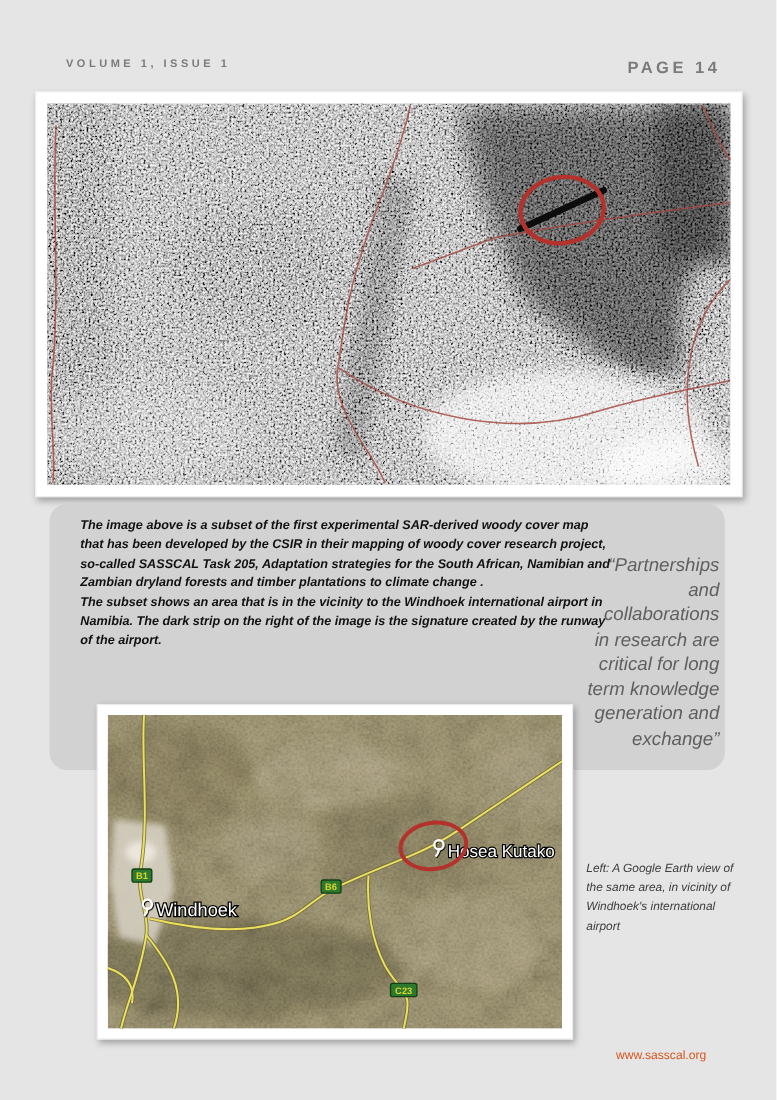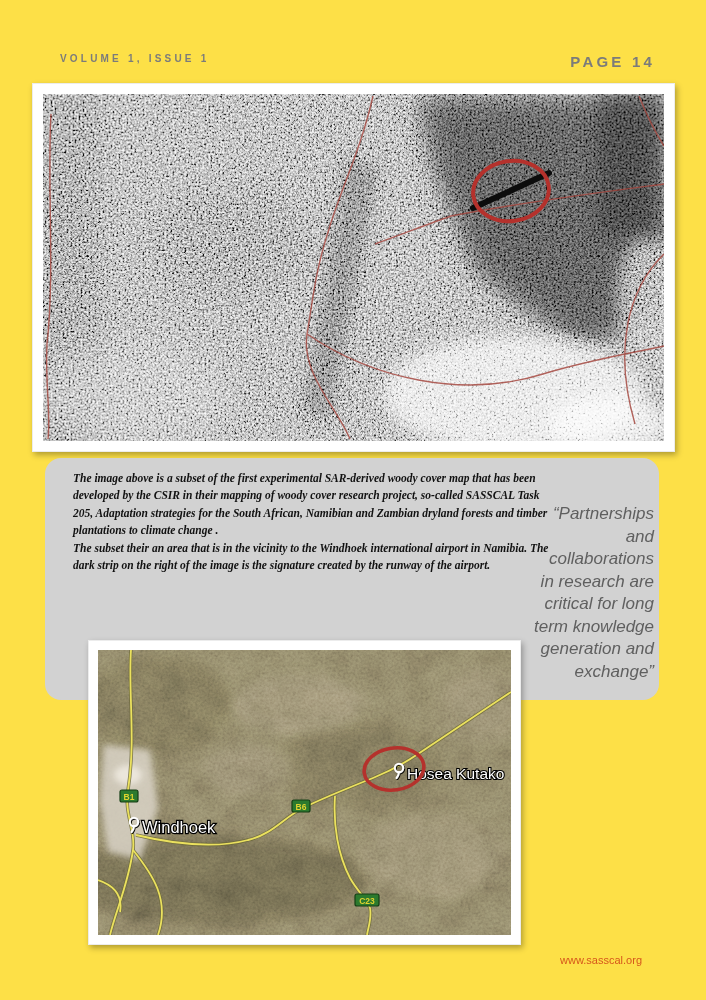--- a/index.html
+++ b/index.html
@@ -1,17 +1,17 @@
 <!DOCTYPE html>
 <html><head>
 <meta charset="utf-8">
 <style>
   html,body{margin:0;padding:0;background:#ffffff;}
   .page{
-    position:relative;width:706px;height:1000px;background:#fde047;overflow:hidden;
+    position:relative;width:706px;height:1000px;background:#e5e5e5;overflow:hidden;
     font-family:"Liberation Sans","DejaVu Sans",sans-serif;
   }
   .masthead-left{
     position:absolute;left:60px;top:53px;font-size:10px;font-weight:bold;
     letter-spacing:3.2px;color:#7b7b7b;
   }
   .masthead-right{
     position:absolute;right:51px;top:53px;font-size:15px;font-weight:bold;
     letter-spacing:3.2px;color:#7b7b7b;
   }
@@ -23,21 +23,21 @@
   .map-frame{left:88px;top:640px;width:433px;height:305px;padding:9px;z-index:3;}
   .gray-panel{
     position:absolute;left:45px;top:458px;width:614px;height:242px;
     background:#d2d2d2;border-radius:16px;z-index:1;
   }
   .body-text{
     position:absolute;left:73px;top:470px;width:482px;z-index:2;
     font-size:11.5px;font-weight:bold;font-style:italic;color:#111111;
     line-height:17.4px;
   }
-  .body-text p{margin:0;font-family:Liberation Serif, serif;}
+  .body-text p{margin:0;}
   .pull-quote{
     position:absolute;right:52px;top:503px;width:122px;z-index:2;
     text-align:right;font-style:italic;color:#5f5f5f;font-size:17px;line-height:22.5px;
   }
   .map-caption{
     position:absolute;left:533px;top:782px;width:138px;
     font-style:italic;color:#3d3d3d;font-size:10.8px;line-height:17.2px;
   }
   .footer-link{
     position:absolute;right:64px;top:954px;font-size:11px;color:#d6571c;
@@ -99,21 +99,21 @@
 
       <line x1="430" y1="114" x2="506" y2="79" stroke="#0c0c0c" stroke-width="6" stroke-linecap="round"></line>
       <ellipse cx="468" cy="97" rx="38" ry="30" fill="none" stroke="#b5312c" stroke-width="4" transform="rotate(-8 468 97)"></ellipse>
     </svg>
   </div>
 
   <div class="gray-panel"></div>
 
   <div class="body-text">
     <p>The image above is a subset of the first experimental SAR-derived woody cover map that has been developed by the CSIR in their mapping of woody cover research project, so-called SASSCAL Task 205, Adaptation strategies for the South African, Namibian and Zambian dryland forests and timber plantations to climate change .</p>
-    <p>The subset their an area that is in the vicinity to the Windhoek international airport in Namibia.  The dark strip on the right of the image  is the signature created by the runway of the airport.</p>
+    <p>The subset shows an area that is in the vicinity to the Windhoek international airport in Namibia.  The dark strip on the right of the image  is the signature created by the runway of the airport.</p>
   </div>
 
   <div class="pull-quote">“Partnerships and collaborations in research are critical for long term knowledge generation and exchange”</div>
 
   <div class="figure-frame map-frame">
     <svg width="413" height="285" viewBox="0 0 413 285">
       <defs>
         <filter id="mapBlotch" x="0" y="0" width="100%" height="100%">
           <feTurbulence type="fractalNoise" baseFrequency="0.035" numOctaves="3" seed="11" stitchTiles="stitch"></feTurbulence>
           <feColorMatrix type="saturate" values="0"></feColorMatrix>
@@ -194,16 +194,17 @@
       <g filter="url(#lblShadow)">
         <circle cx="301" cy="118" r="4.2" fill="none" stroke="#ffffff" stroke-width="2"></circle>
         <path d="M301,122 q-0.5,4 -2.5,6" fill="none" stroke="#ffffff" stroke-width="2" stroke-linecap="round"></path>
       </g>
       <text x="309" y="129" font-size="15.5" fill="#ffffff" stroke="#000000" stroke-width="2.2" paint-order="stroke" font-family="Liberation Sans, sans-serif">Hosea Kutako</text>
 
       <ellipse cx="296" cy="119" rx="30" ry="21" fill="none" stroke="#b5312c" stroke-width="3.6" transform="rotate(-8 296 119)"></ellipse>
     </svg>
   </div>
 
+  <div class="map-caption">Left: A Google Earth view of the same area, in vicinity of Windhoek's international airport</div>
 
   <a class="footer-link" href="#">www.sasscal.org</a>
 
 </div>
 
 </body></html>

